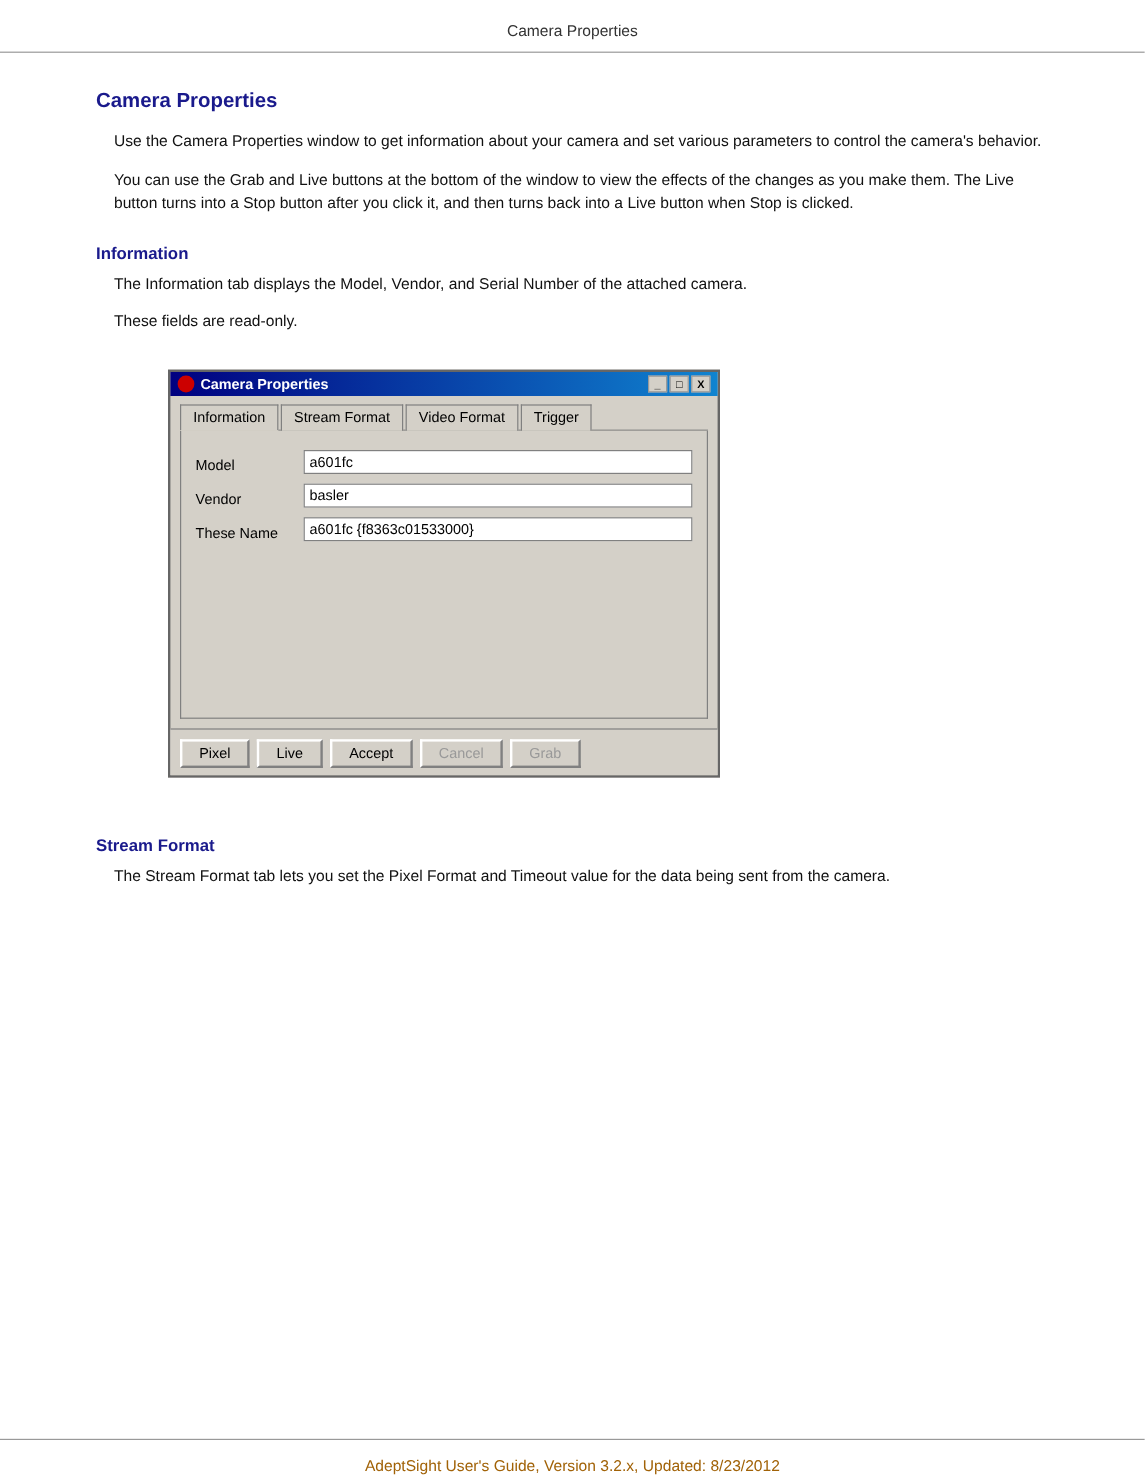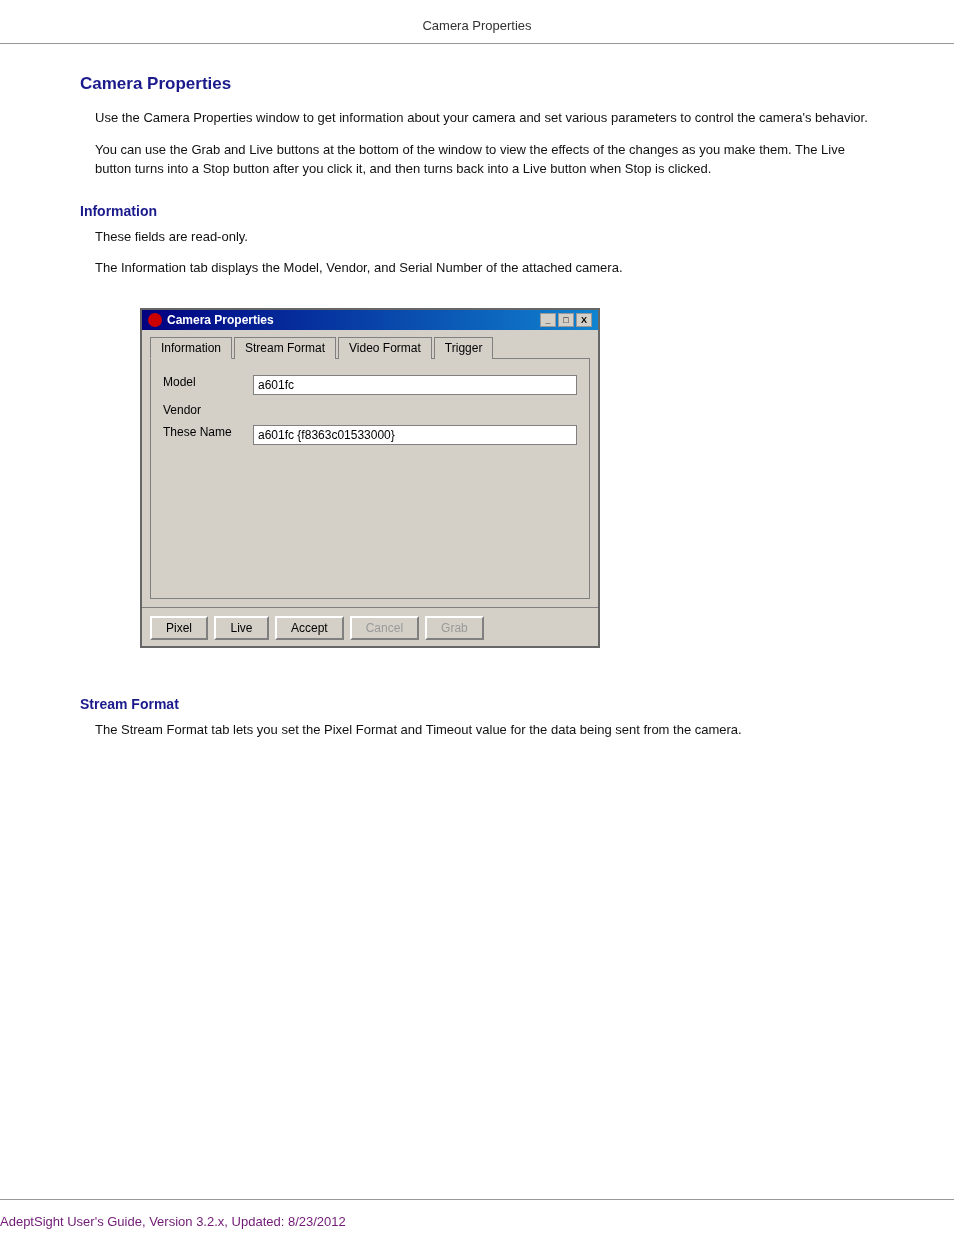--- a/index.html
+++ b/index.html
@@ -23,23 +23,23 @@
     }
 
     .page-content {
       flex: 1;
       padding: 30px 80px 20px 80px;
     }
 
     .page-footer {
       border-top: 1px solid #999;
       padding: 14px 0 6px 0;
-      text-align: left;
-      font-size: 13px;
-      color: #701a75;
+      text-align: center;
+      font-size: 13px;
+      color: #a16207;
     }
 
     .page-footer .footer-page {
       margin-top: 6px;
     }
 
     h1.section-title {
       font-size: 17px;
       font-weight: bold;
       color: #1a1a8c;
@@ -153,21 +153,21 @@
     .dialog-tab-content {
       border: 1px solid #808080;
       border-top: none;
       background: #d4d0c8;
       padding: 16px 12px 12px 12px;
       min-height: 240px;
     }
 
     .field-row {
       display: flex;
-      align-items: flex-start;
+      align-items: flex-end;
       margin-bottom: 8px;
     }
 
     .field-label {
       width: 90px;
       font-size: 12px;
       color: #000;
     }
 
     .field-input {
@@ -212,22 +212,22 @@
 </div>
 
 <div class="page-content">
 
   <h1 class="section-title">Camera Properties</h1>
 
   <p class="intro-text">Use the Camera Properties window to get information about your camera and set various parameters to control the camera's behavior.</p>
   <p class="intro-text">You can use the Grab and Live buttons at the bottom of the window to view the effects of the changes as you make them. The Live button turns into a Stop button after you click it, and then turns back into a Live button when Stop is clicked.</p>
 
   <h2 class="sub-title">Information</h2>
+  <p class="intro-text">The Information tab displays the Model, Vendor, and Serial Number of the attached camera.</p>
   <p class="intro-text">These fields are read-only.</p>
-  <p class="intro-text">The Information tab displays the Model, Vendor, and Serial Number of the attached camera.</p>
 
   
   <div class="dialog-wrapper">
     <div class="dialog">
 
       <div class="dialog-titlebar">
         <div class="dialog-titlebar-left">
           <span class="dialog-title-icon"></span>
           <span>Camera Properties</span>
         </div>
@@ -247,20 +247,21 @@
           <div class="dialog-tab">Trigger</div>
         </div>
 
         <div class="dialog-tab-content">
           <div class="field-row">
             <div class="field-label">Model</div>
             <input class="field-input" type="text" value="a601fc" readonly="" style="">
           </div>
           <div class="field-row">
             <div class="field-label">Vendor</div>
+            <input class="field-input" type="text" value="basler" readonly="" style="">
           </div>
           <div class="field-row">
             <div class="field-label">These Name</div>
             <input class="field-input" type="text" value="a601fc {f8363c01533000}" readonly="" style="">
           </div>
         </div>
       </div>
 
       <div class="dialog-buttons">
         <button class="dlg-btn">Pixel</button>

